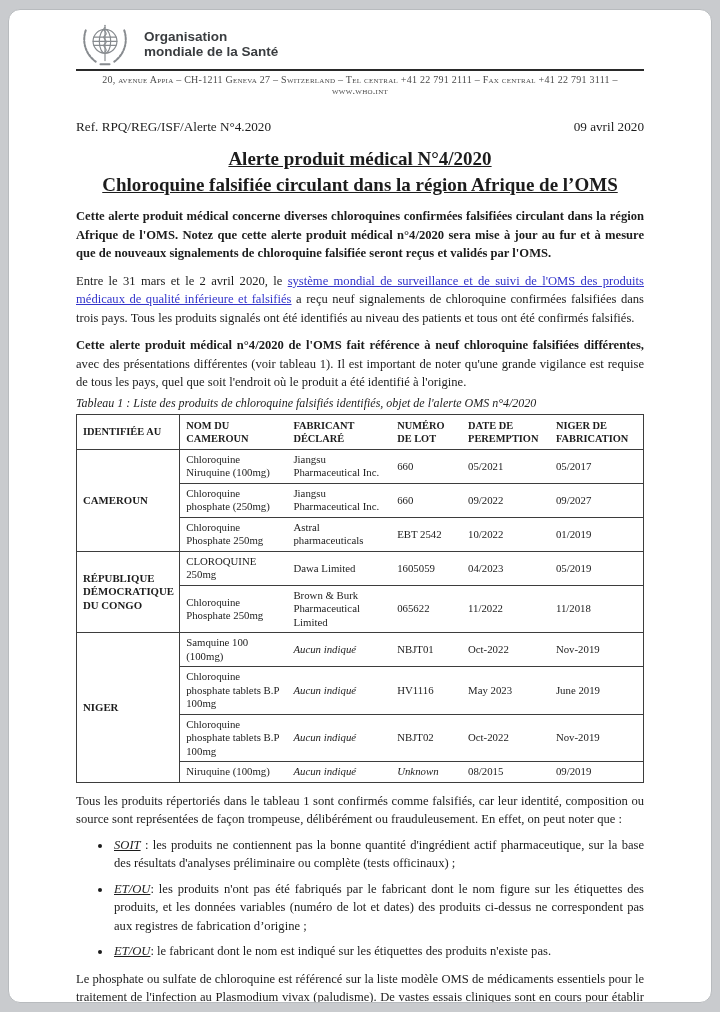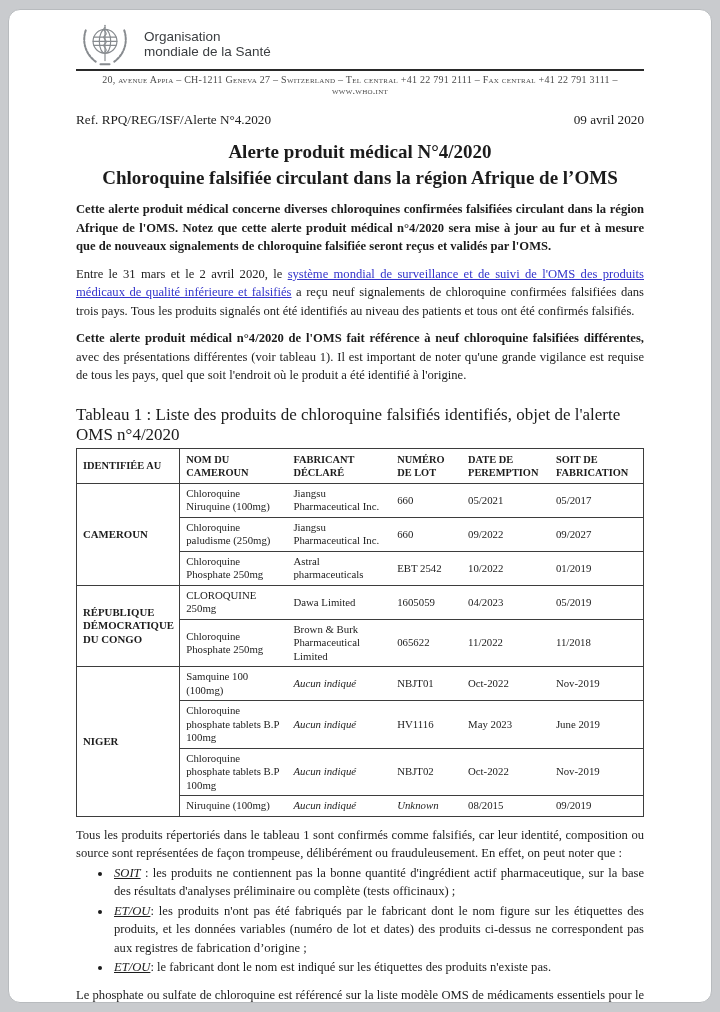--- a/index.html
+++ b/index.html
@@ -18,47 +18,47 @@
     border-radius: 12px;
     padding: 13px 67px 0 67px;
     color: #1c1c1c;
     overflow: hidden;
   }
   
   .hdr { display: flex; align-items: flex-start; }
   .who-logo { width: 58px; height: 44px; flex: 0 0 auto; }
   .who-name {
     font-family: "Liberation Sans", sans-serif;
-    font-weight: normal; font-size: 13.5px; line-height: 1.12;
+    font-weight: bold; font-size: 13.5px; line-height: 1.12;
     color: #3a3d40; margin: 6px 0 0 10px; white-space: pre-line;
   }
   .hdr-rule { border: none; border-top: 2px solid #2a2a2a; margin: 2px 0 0 0; }
   .addr {
     text-align: center; font-variant: small-caps;
     font-size: 10px; letter-spacing: 0.25px; color: #4a4a4a;
     margin-top: 3px;
   }
   .refline {
     display: flex; justify-content: space-between;
-    margin-top: 16px; font-size: 13.2px;
+    margin-top: 23px; font-size: 13.2px;
   }
   
   .title {
     text-align: center; font-weight: bold;
-    font-size: 19px; line-height: 1.38; margin-top: 11px;
+    font-size: 19px; line-height: 1.38; margin-top: 11px; text-decoration: underline;
   }
   
   .para {
     margin: 9px 0 0 0; text-align: justify;
     font-size: 12.6px; line-height: 1.47;
   }
   .b { font-weight: bold; }
   .link { color: #3334cb; text-decoration: underline; cursor: pointer; }
   
-  .tbl-caption { font-size: 17px; margin-top: 20px; }
+  .tbl-caption { font-style: italic; font-size: 12px; margin-top: 4px; }
   table.alert {
     width: 100%; margin-top: 3px;
     border-collapse: collapse; table-layout: fixed;
     border: 1.4px solid #3d3d3d;
     font-size: 10.8px; line-height: 1.25;
   }
   table.alert th {
     font-weight: bold; font-size: 10.4px; text-align: left;
     padding: 4px 6px; vertical-align: middle;
     border-bottom: 1.2px solid #3d3d3d;
@@ -69,21 +69,21 @@
     border-bottom: 1px solid #3d3d3d;
   }
   td.country { font-weight: bold; border-right: 1px solid #3d3d3d; }
   .it { font-style: italic; }
   .w1 { width: 18.2%; } .w2 { width: 19%; } .w3 { width: 18.3%; }
   .w4 { width: 12.5%; } .w5 { width: 15.5%; } .w6 { width: 16.5%; }
   
   ul.notes { margin: 1px 0 0 0; padding-left: 36px; }
   ul.notes li {
     text-align: justify; font-size: 12.6px; line-height: 1.47;
-    padding-left: 2px; margin-top: 1px;
+    padding-left: 2px; margin-top: 7px;
   }
   .lead { font-style: italic; text-decoration: underline; }
   
   .pagenum { text-align: right; font-size: 11px; margin-top: 9px; }
 </style>
 </head>
 <body>
 
 <div class="page">
 
@@ -135,34 +135,34 @@
         <col class="w5">
         <col class="w6">
     </colgroup>
     <thead>
       <tr>
         <th>IDENTIFIÉE AU</th>
         <th>NOM DU CAMEROUN</th>
         <th>FABRICANT DÉCLARÉ</th>
         <th>NUMÉRO DE LOT</th>
         <th>DATE DE PEREMPTION</th>
-        <th>SOIT DE FABRICATION</th>
+        <th>NIGER DE FABRICATION</th>
       </tr>
     </thead>
     <tbody>
       <tr>
         <td class="country" rowspan="3">CAMEROUN</td>
         <td>Chloroquine Niruquine (100mg)</td>
         <td>Jiangsu Pharmaceutical Inc.</td>
         <td>660</td>
         <td>05/2021</td>
         <td>05/2017</td>
       </tr>
       <tr>
-        <td>Chloroquine paludisme (250mg)</td>
+        <td>Chloroquine phosphate (250mg)</td>
         <td>Jiangsu Pharmaceutical Inc.</td>
         <td>660</td>
         <td>09/2022</td>
         <td>09/2027</td>
       </tr>
       <tr>
         <td>Chloroquine Phosphate 250mg</td>
         <td>Astral pharmaceuticals</td>
         <td>EBT 2542</td>
         <td>10/2022</td>

